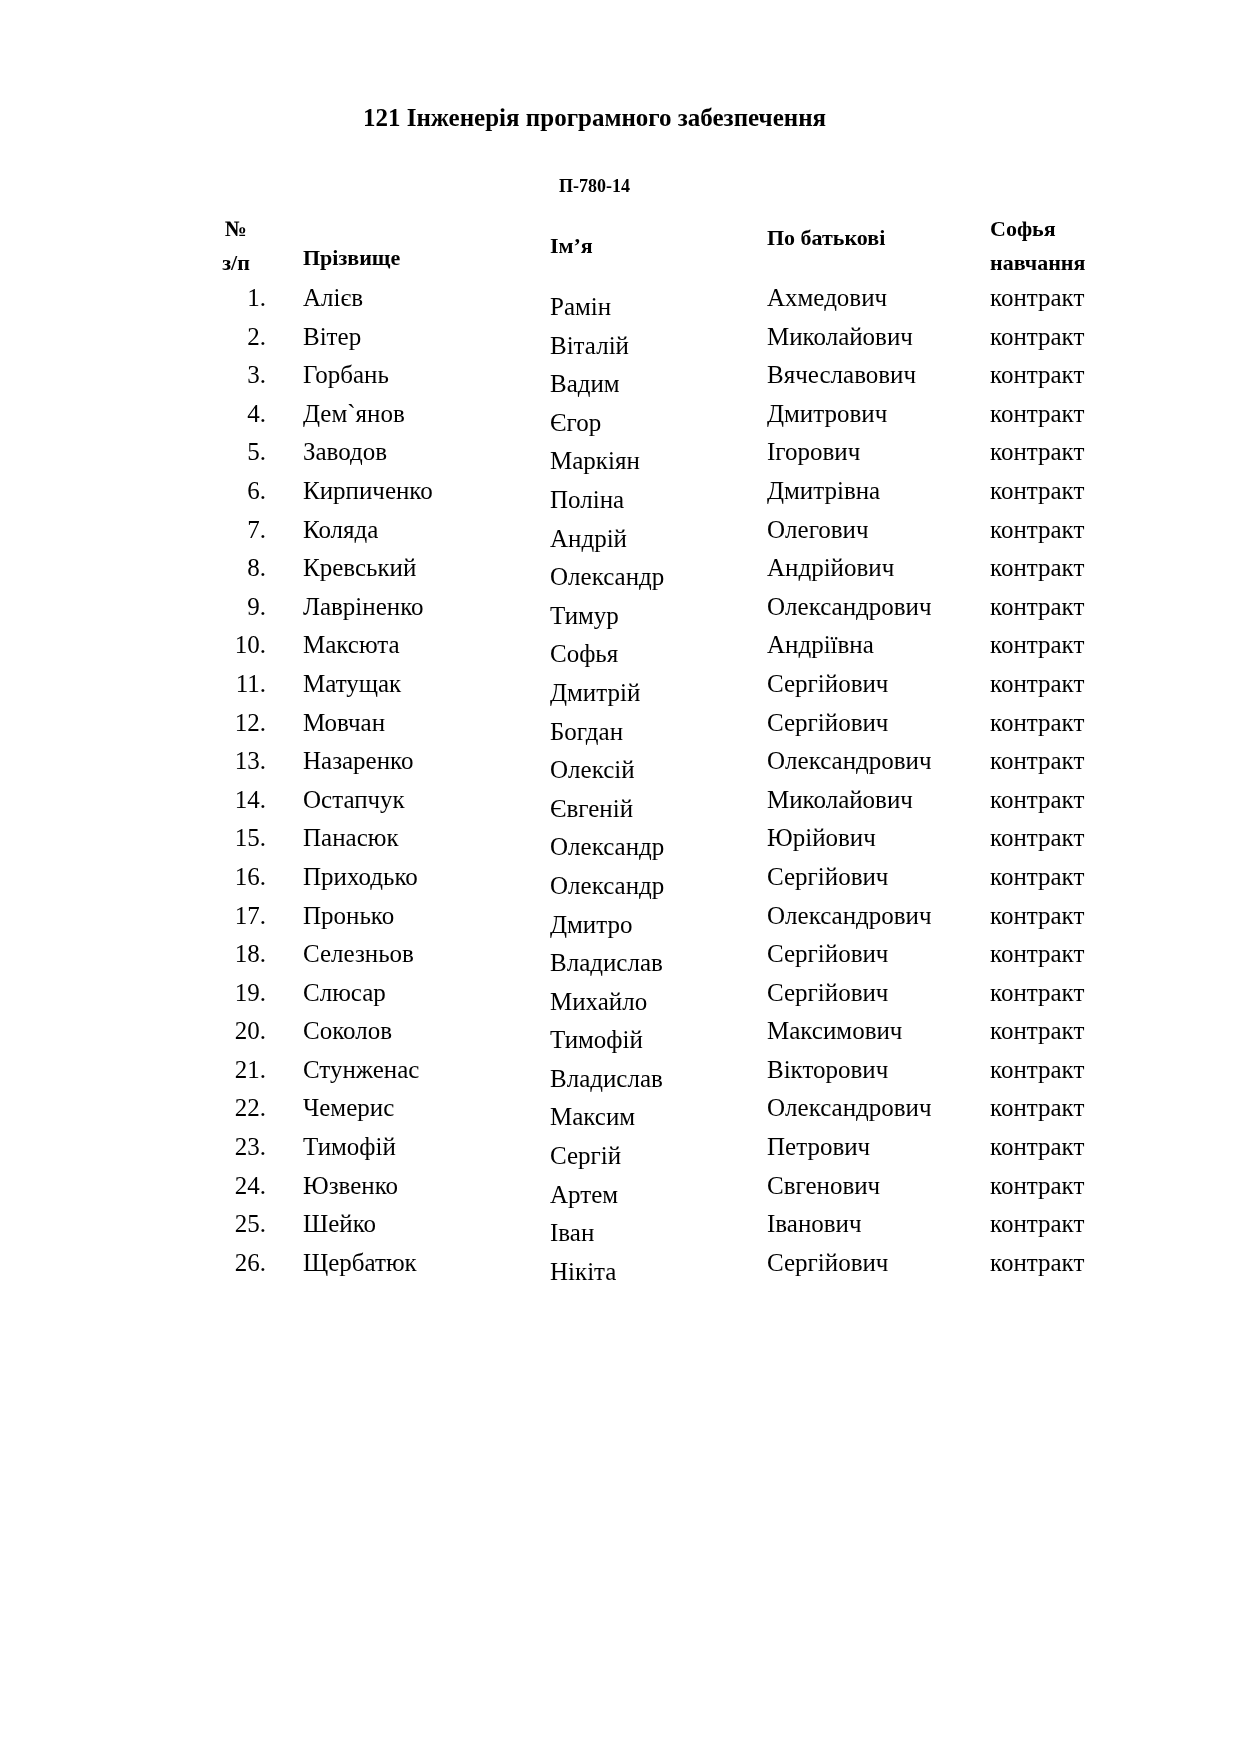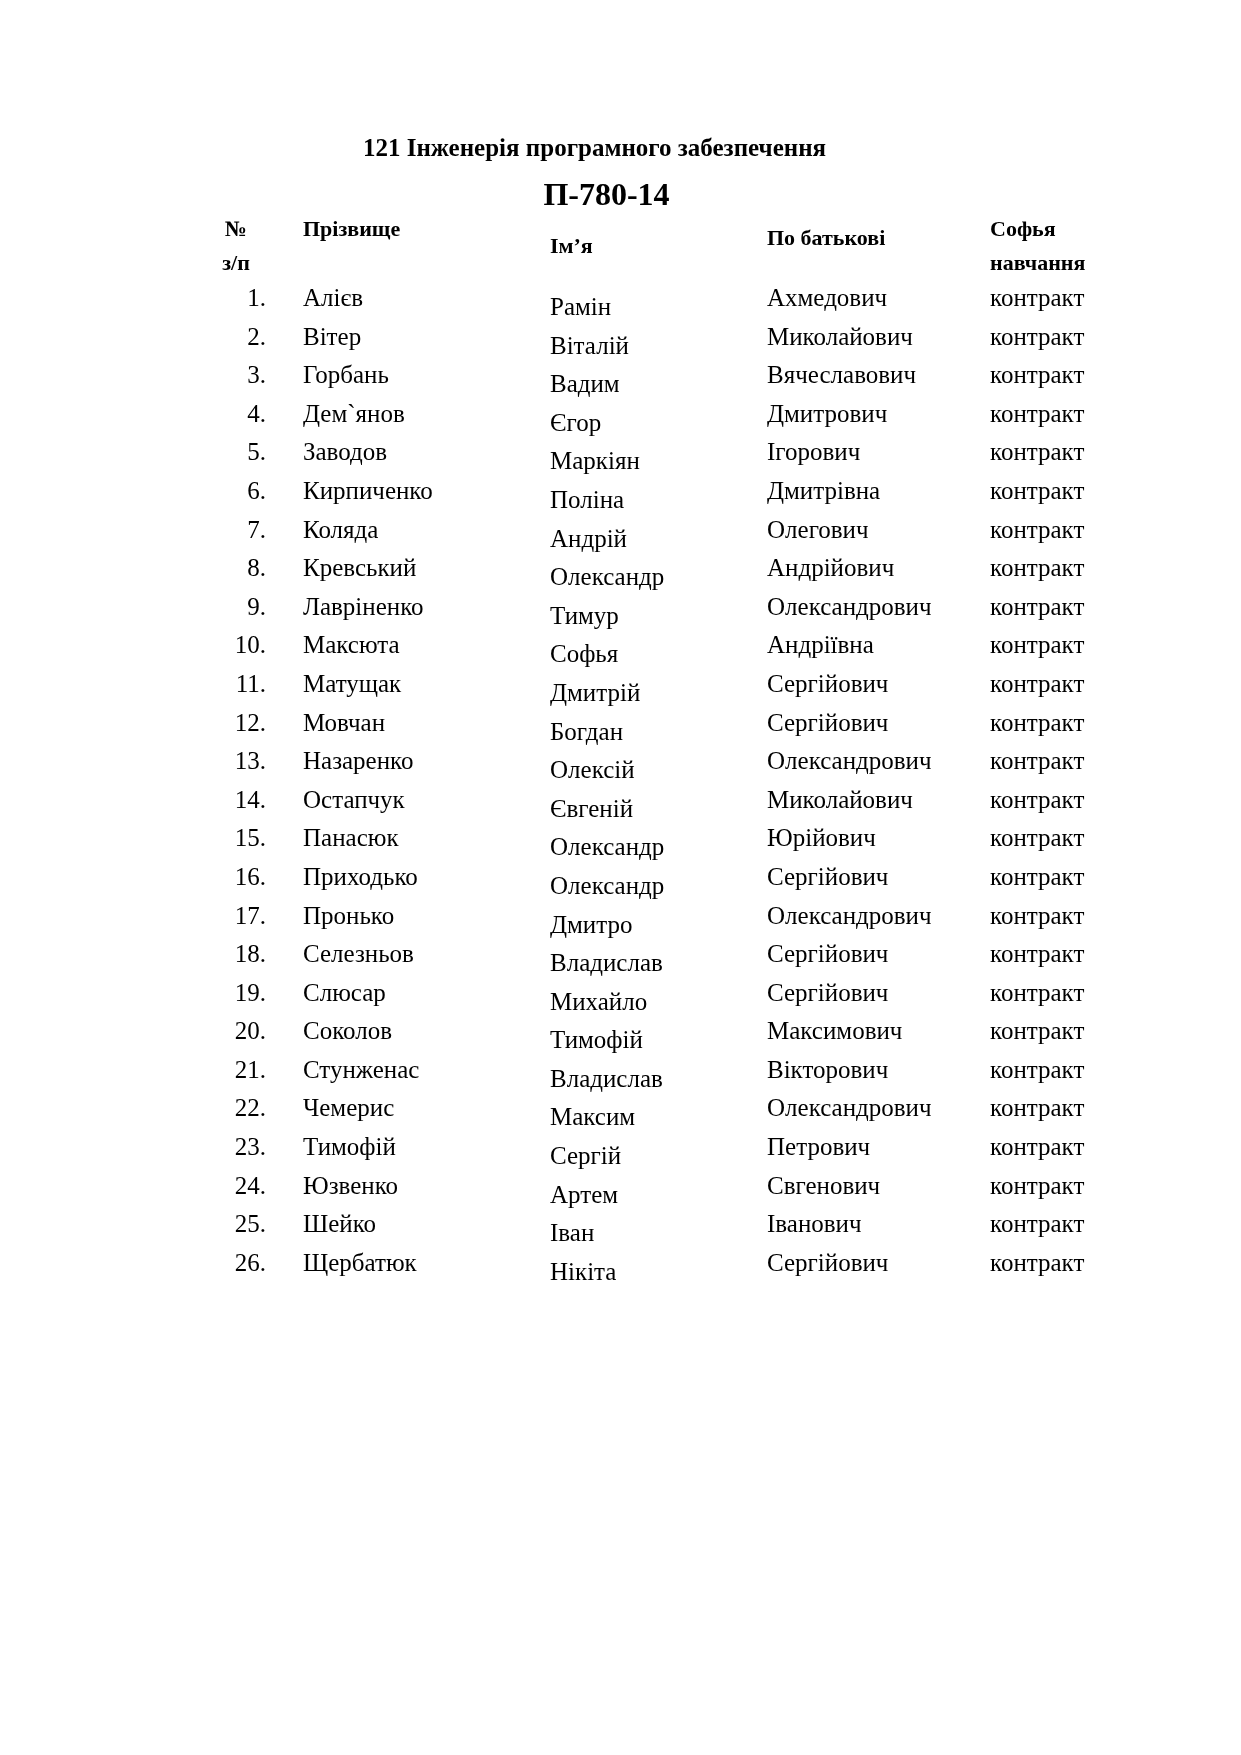--- a/index.html
+++ b/index.html
@@ -1,21 +1,21 @@
 <!DOCTYPE html>
 <html><head>
 <meta charset="utf-8">
 <style>
   html, body { margin: 0; padding: 0; background: #ffffff; }
   body { width: 1241px; height: 1755px; position: relative; font-family: "Liberation Serif", serif; color: #000; }
-  .title { position: absolute; top: 104px; left: 0; width: 1189px; text-align: center; font-weight: bold; font-size: 25px; margin-top: 30px; }
-  .group { position: absolute; top: 176px; left: 12px; width: 1189px; text-align: center; font-weight: bold; font-size: 32px; }
+  .title { position: absolute; top: 104px; left: 0; width: 1189px; text-align: center; font-weight: bold; font-size: 25px; }
+  .group { position: absolute; top: 176px; left: 0; width: 1189px; text-align: center; font-weight: bold; font-size: 18px; }
   .hdr { position: absolute; font-weight: bold; font-size: 22px; line-height: 34px; }
   .h-num { left: 210px; top: 212px; width: 52px; text-align: center; }
-  .h-sur { left: 303px; top: 212px; }
+  .h-sur { left: 303px; top: 241px; }
   .h-name { left: 550px; top: 229px; }
   .h-pat { left: 767px; top: 221px; }
   .h-form { left: 990px; top: 212px; }
   .rows { position: absolute; top: 279px; left: 0; width: 1241px; }
   .row { position: relative; height: 38.6px; font-size: 25px; line-height: 38.6px; }
   .row span { position: absolute; top: 0; white-space: nowrap; }
   .c-num { left: 200px; width: 66px; text-align: right; }
   .c-sur { left: 303px; }
   .c-name { left: 550px; margin-top: 9px; }
   .c-pat { left: 767px; }

